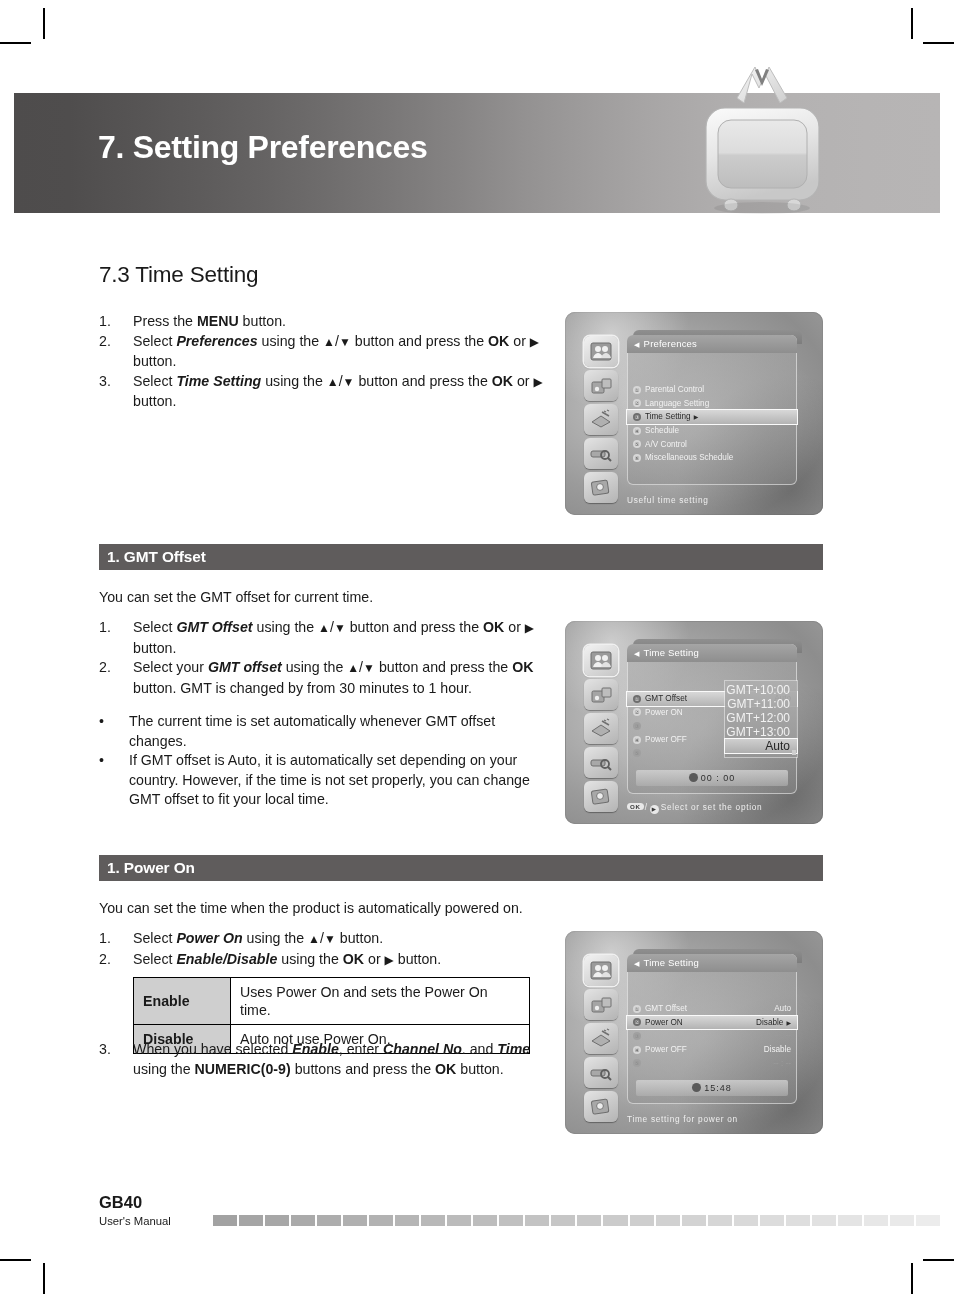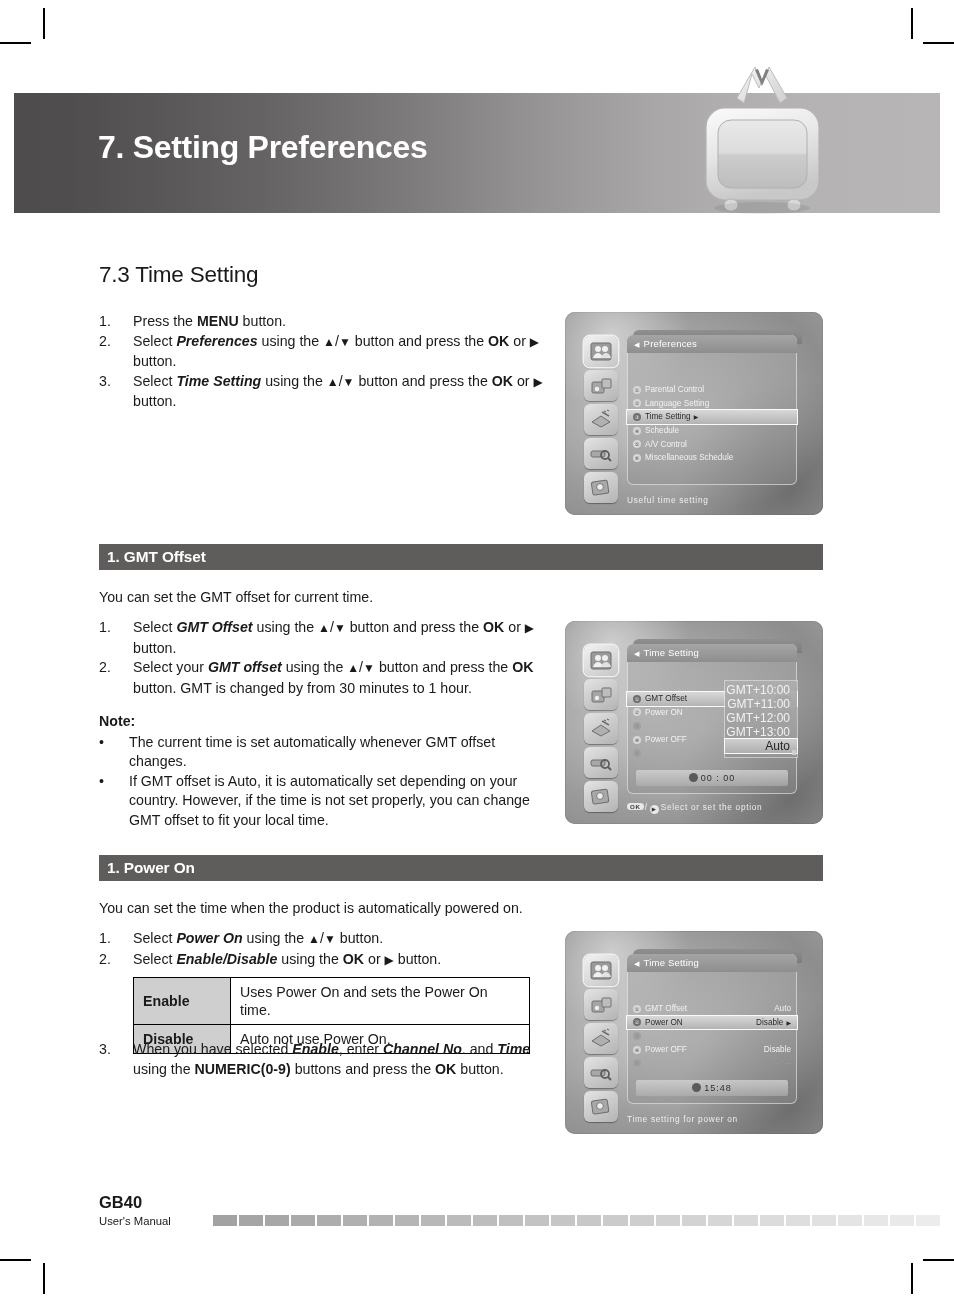--- a/index.html
+++ b/index.html
@@ -428,21 +428,20 @@
         <span class="num">1.</span>
         <span class="txt">Select <span class="bi">GMT Offset</span> using the <span class="arr">▲</span>/<span class="arr">▼</span> button and press the <span class="b">OK</span> or <span class="arr">▶</span> button.</span>
       </li>
       <li class="step">
         <span class="num">2.</span>
         <span class="txt">Select your <span class="bi">GMT offset</span> using the <span class="arr">▲</span>/<span class="arr">▼</span> button and press the <span class="b">OK</span> button. GMT is changed by from 30 minutes to 1 hour.</span>
       </li>
     </ul>
 
   <div id="note-block">
-    <div class="note-head">Note:</div>
     <div id="note-items">
         <div class="bullet">
           <span class="dot">•</span>
           <span class="txt">The current time is set automatically whenever GMT offset changes.</span>
         </div>
         <div class="bullet">
           <span class="dot">•</span>
           <span class="txt">If GMT offset is Auto, it is automatically set depending on your country. However, if the time is not set properly, you can change GMT offset to fit your local time.</span>
         </div>
       </div>

